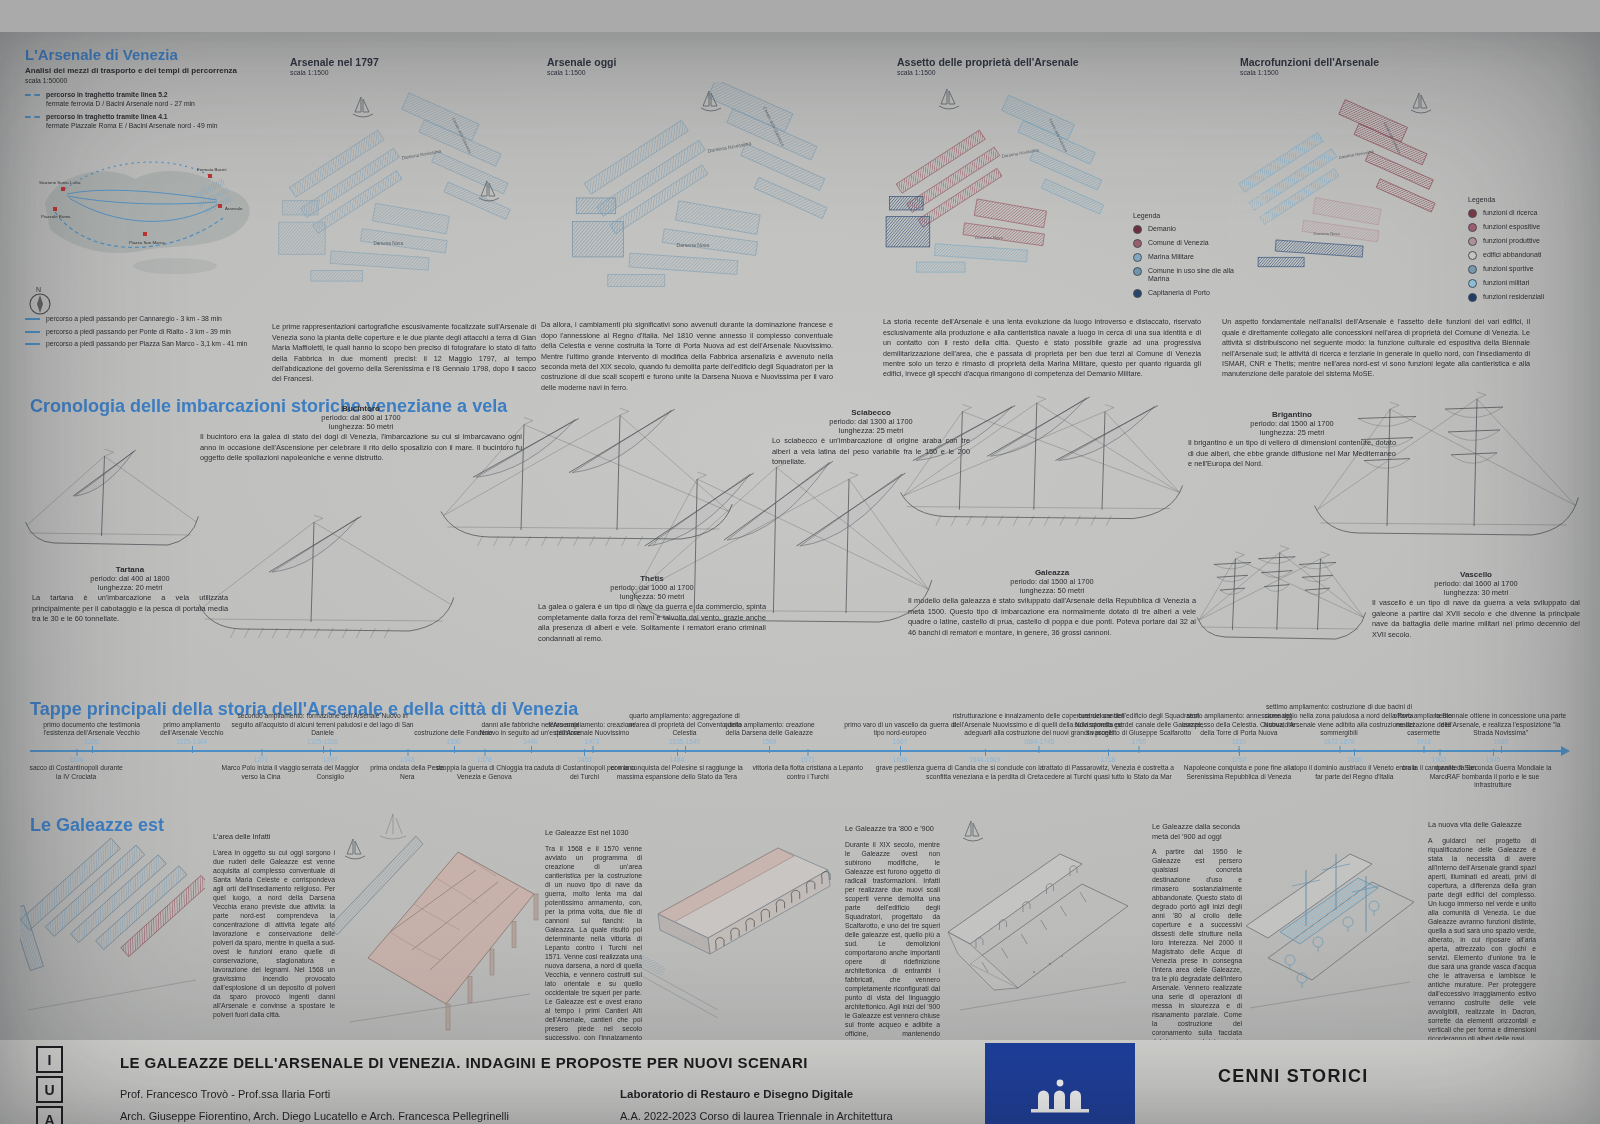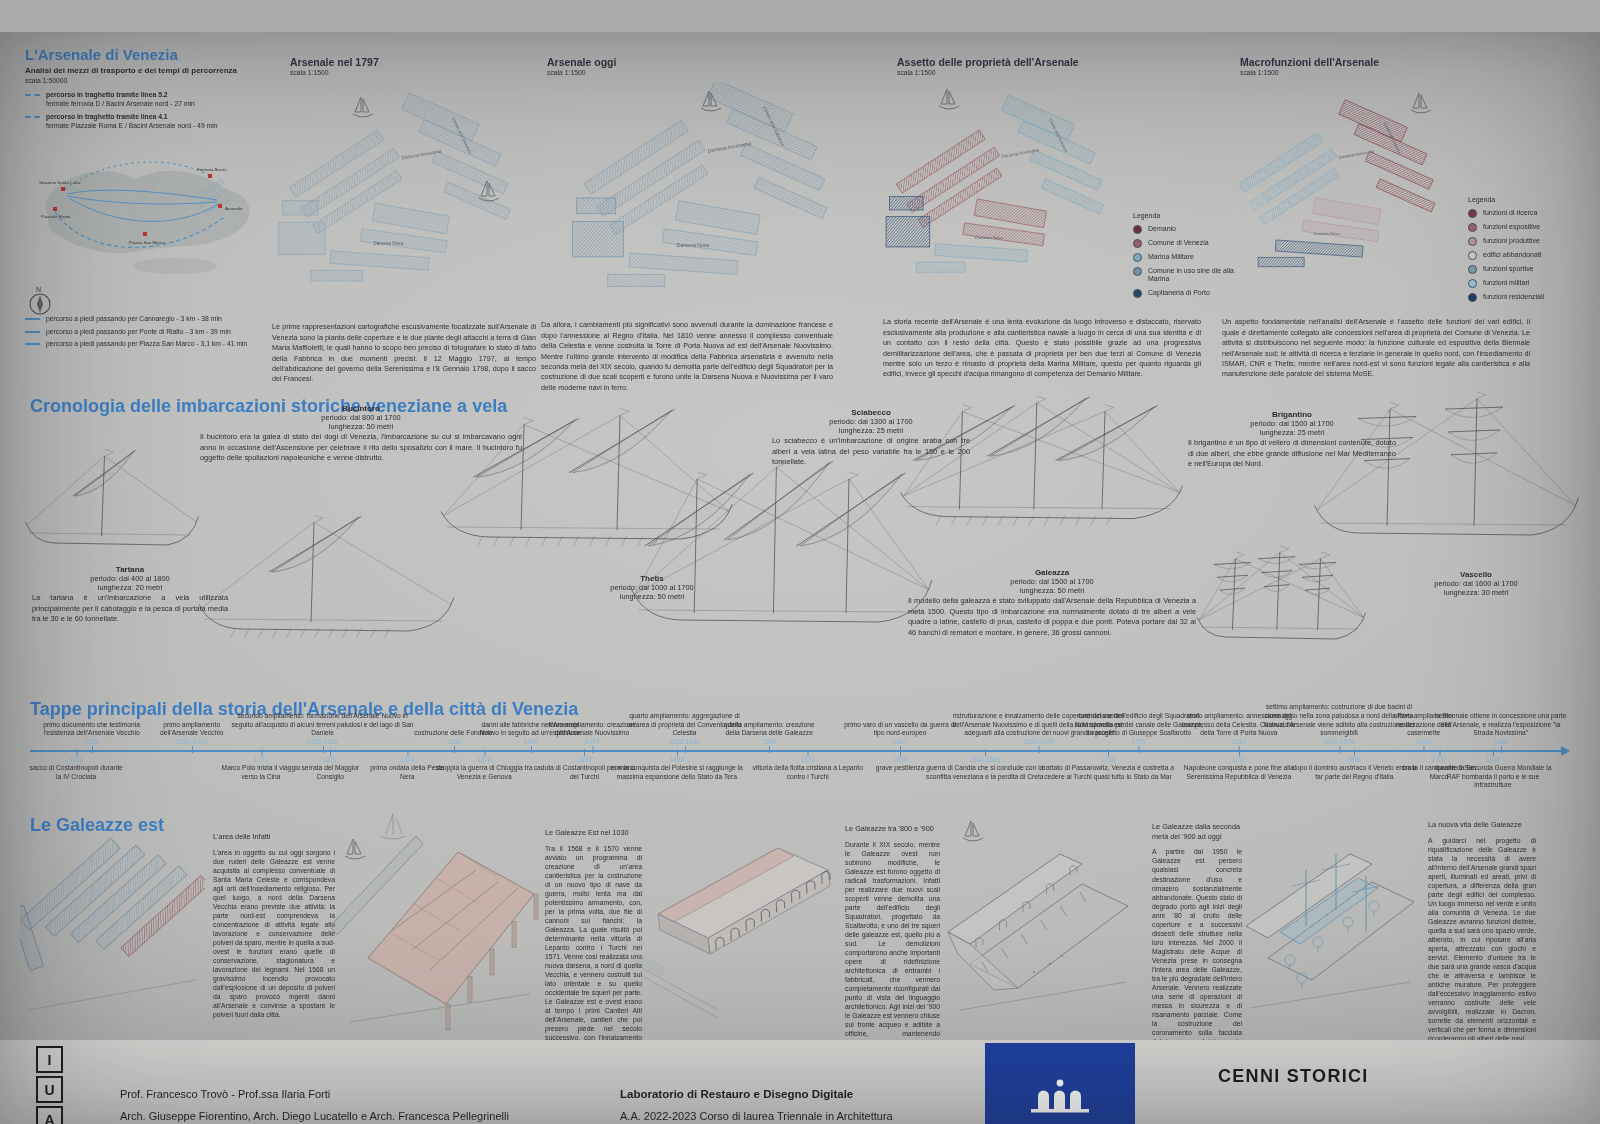--- a/index.html
+++ b/index.html
@@ -508,31 +508,33 @@
       <div class="ship-card i3">
         <div class="nm">Tartana</div>
         <div class="pd">periodo: dal 400 al 1800</div>
         <div class="ln2">lunghezza: 20 metri</div>
         <div class="ds">La tartana è un'imbarcazione a vela utilizzata principalmente per il cabotaggio e la pesca di portata media tra le 30 e le 60 tonnellate.</div>
       </div>
       <div class="ship-card i4">
         <div class="nm">Thetis</div>
         <div class="pd">periodo: dal 1000 al 1700</div>
         <div class="ln2">lunghezza: 50 metri</div>
+        <div class="ds">La galea o galera è un tipo di nave da guerra e da commercio, spinta completamente dalla forza dei remi e talvolta dal vento, grazie anche alla presenza di alberi e vele. Solitamente i rematori erano criminali condannati al remo.</div>
       </div>
       <div class="ship-card i5">
         <div class="nm">Galeazza</div>
         <div class="pd">periodo: dal 1500 al 1700</div>
         <div class="ln2">lunghezza: 50 metri</div>
         <div class="ds">Il modello della galeazza è stato sviluppato dall'Arsenale della Repubblica di Venezia a metà 1500. Questo tipo di imbarcazione era normalmente dotato di tre alberi a vele quadre o latine, castello di prua, castello di poppa e due ponti. Poteva portare dai 32 ai 46 banchi di rematori e montare, in genere, 36 grossi cannoni.</div>
       </div>
       <div class="ship-card i6">
         <div class="nm">Vascello</div>
         <div class="pd">periodo: dal 1600 al 1700</div>
         <div class="ln2">lunghezza: 30 metri</div>
+        <div class="ds">Il vascello è un tipo di nave da guerra a vela sviluppato dal galeone a partire dal XVII secolo e che divenne la principale nave da battaglia delle marine militari nel primo decennio del XVII secolo.</div>
       </div>
     </div>
   <div id="shd-tartana" class="shipdraw"><svg viewBox="0 0 190 140" width="190" height="140">
         <path class="ln" d="M9.5 98 Q17.099999999999998 118 38 119 L152 121 Q176.70000000000002 116 182.4 92.4"></path>
         <path class="ln thin" d="M13.3 109 L174.8 111"></path>
         <line class="ln" x1="85.5" y1="112" x2="88.5" y2="32.2"></line>
         <line class="ln thin" x1="88.5" y1="32.2" x2="11.4" y2="100.8"></line>
         <line class="ln thin" x1="88.5" y1="32.2" x2="180.5" y2="98"></line>
         <path class="ln thin" d="M88.5 32.2 l9 -4 l-9 -3"></path>
         <line class="ln" x1="57" y1="72.1" x2="119.69999999999999" y2="26.200000000000003"></line>
@@ -966,20 +968,21 @@
       </svg></div>
 
   <footer class="footer">
     <div class="iuav">
 
     <div class="ibox i0">I</div>
         <div class="ibox i1">U</div>
         <div class="ibox i2">A</div>
         <div class="ibox i3">V</div>
       </div>
+    <div class="ftitle">LE GALEAZZE DELL'ARSENALE DI VENEZIA. INDAGINI E PROPOSTE PER NUOVI SCENARI</div>
     <div class="fprof">Prof. Francesco Trovò - Prof.ssa Ilaria Forti</div>
     <div class="farch">Arch. Giuseppe Fiorentino, Arch. Diego Lucatello e Arch. Francesca Pellegrinelli</div>
     <div class="flab">Laboratorio di Restauro e Disegno Digitale</div>
     <div class="fcourse">A.A. 2022-2023 Corso di laurea Triennale in Architettura</div>
     <div class="flogo">
       <svg viewBox="0 0 150 96" width="150" height="96">
         <rect width="150" height="96" fill="#1d3f9f"></rect>
         <rect x="46" y="66" width="58" height="3.5" fill="#fff"></rect>
         <path d="M53,66 v-13 a5.5 5.5 0 0 1 11 0 v13 z" fill="#fff"></path>
         <path d="M69,66 v-13 a5.5 5.5 0 0 1 11 0 v13 z" fill="#fff"></path>

